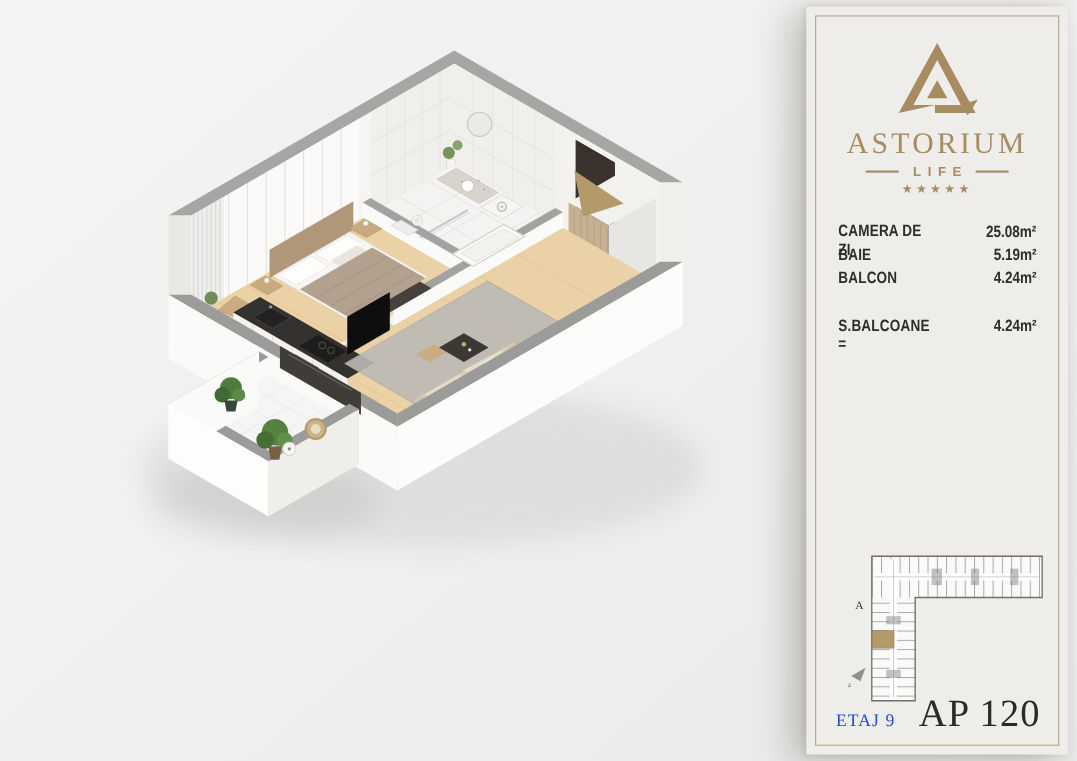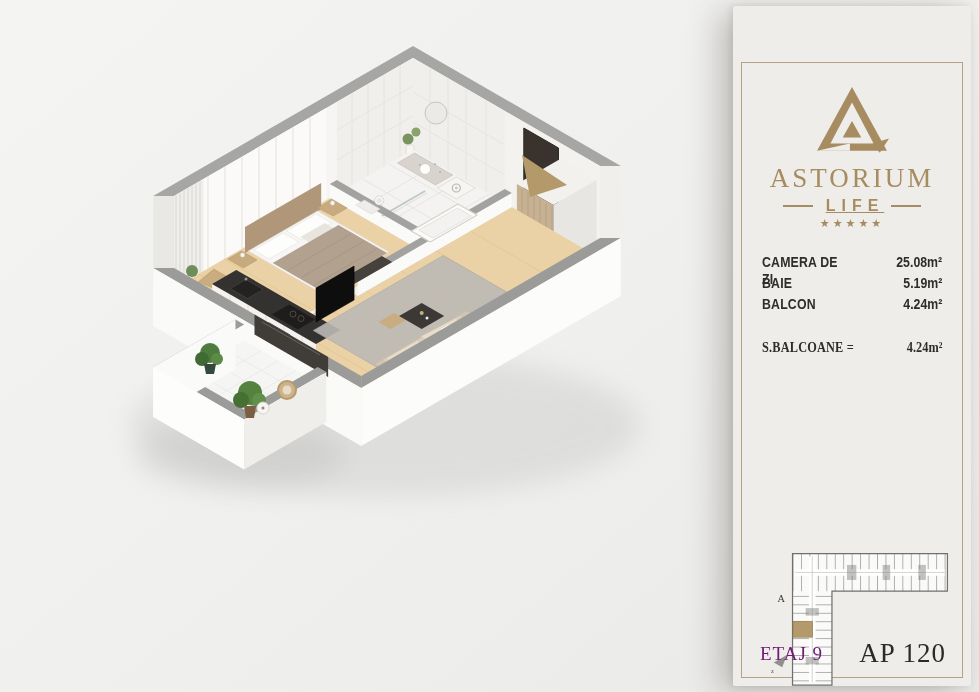--- a/index.html
+++ b/index.html
@@ -6,42 +6,42 @@
   body{font-family:"Liberation Sans",sans-serif;}
   .stage{position:relative;width:979px;height:692px;overflow:hidden;
          background:linear-gradient(140deg,#f4f4f3 0%,#efefee 55%,#e9e9e8 100%);}
   .plan-svg{position:absolute;left:0;top:0;}
   
   .panel{position:absolute;left:733px;top:6px;width:238px;height:680px;
          background:#efede9;border-radius:2px;
          box-shadow:-14px 6px 32px rgba(70,62,50,.28), -2px 0 6px rgba(70,62,50,.12);}
   .panel-inner{position:absolute;left:8px;top:8px;right:8px;bottom:8px;
          border:1px solid #b3a284;display:flex;flex-direction:column;
-         padding:14px 12px 10px;box-sizing:border-box;margin-top:48px;}
+         padding:14px 12px 10px;box-sizing:border-box;}
   .brand{display:flex;flex-direction:column;align-items:center;}
   .brand-logo{margin-top:10px;}
   .brand-name{margin-top:4px;font-family:"Liberation Serif",serif;font-size:27px;
          letter-spacing:3px;color:#a68c60;}
   .life-row{margin-top:3px;display:flex;align-items:center;gap:7px;}
   .life-dash{width:30px;height:2px;background:#a68c60;}
-  .brand-sub{font-size:16px;letter-spacing:6px;color:#a68c60;font-weight:bold;
-         padding-left:6px;text-decoration:underline;}
+  .brand-sub{font-size:12px;letter-spacing:6px;color:#a68c60;font-weight:bold;
+         padding-left:6px;}
   .stars{margin-top:2px;font-size:11px;letter-spacing:3px;color:#a68c60;}
   .rooms{margin-top:24px;padding:0 8px;}
-  .rooms.totals{margin-top:23px;font-family:Liberation Serif, serif;}
+  .rooms.totals{margin-top:23px;}
   .row{display:flex;justify-content:space-between;align-items:baseline;height:21px;gap:29px;}
   .lbl,.val{font-weight:700;font-size:14px;color:#2e2d2b;display:inline-block;}
   .lbl{transform:scale(.88,1.06);transform-origin:0 60%;letter-spacing:.2px;}
   .val{transform:scale(.88,1.06);transform-origin:100% 60%;}
   .map-wrap{position:absolute;left:28px;top:484px;width:184px;height:156px;}
   .panel-footer{position:absolute;left:18px;right:16px;bottom:8px;
          display:flex;justify-content:space-between;align-items:flex-end;}
-  .floor-label{font-family:"Liberation Serif",serif;font-size:19px;letter-spacing:1px;
-         color:#701a75;padding-bottom:4px;}
-  .ap-label{font-family:"Liberation Serif",serif;font-size:27px;letter-spacing:1px;
+  .floor-label{font-family:"Liberation Serif",serif;font-size:16px;letter-spacing:1px;
+         color:#1d4ed8;padding-bottom:4px;}
+  .ap-label{font-family:"Liberation Serif",serif;font-size:35px;letter-spacing:1px;
          color:#2c2a27;}
 </style>
 </head>
 <body>
 
 <div class="stage">
 
   <svg class="plan-svg" width="740" height="692" viewBox="0 0 740 692">
     <defs>
       <filter id="soft" x="-40%" y="-40%" width="180%" height="180%">

